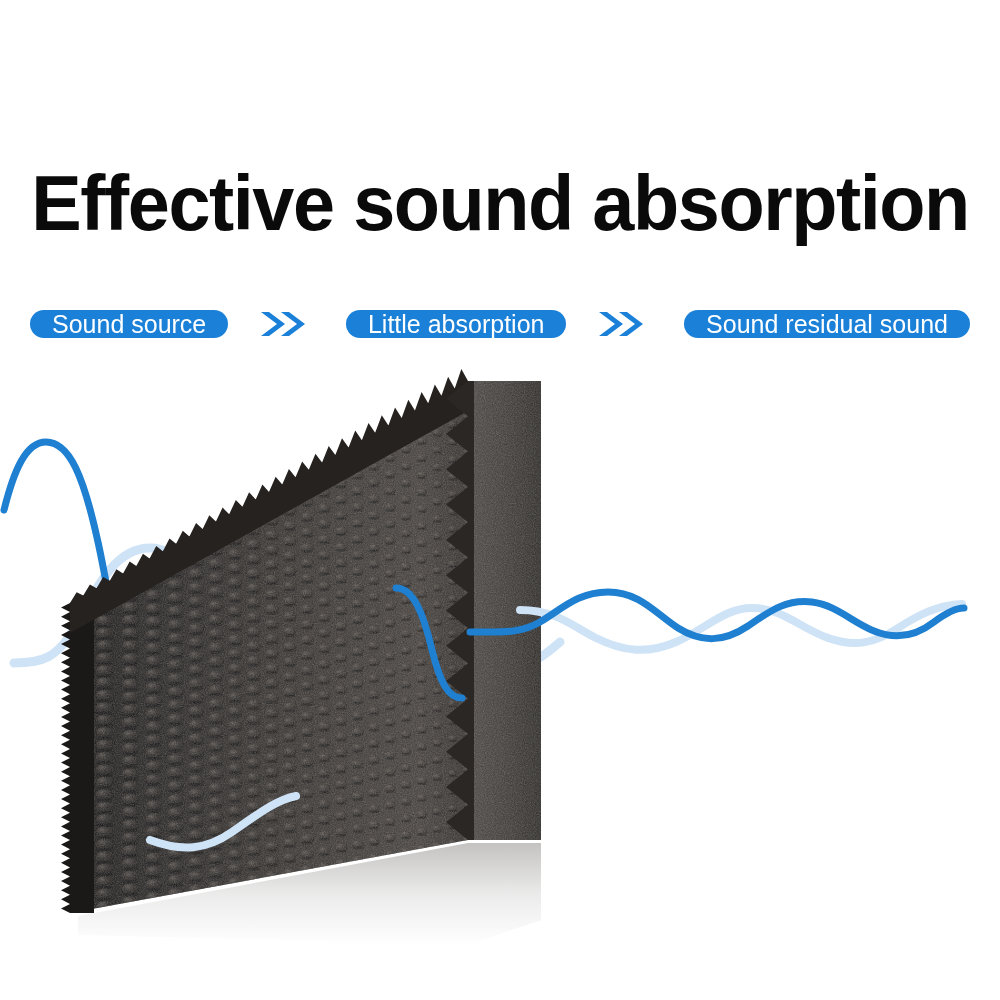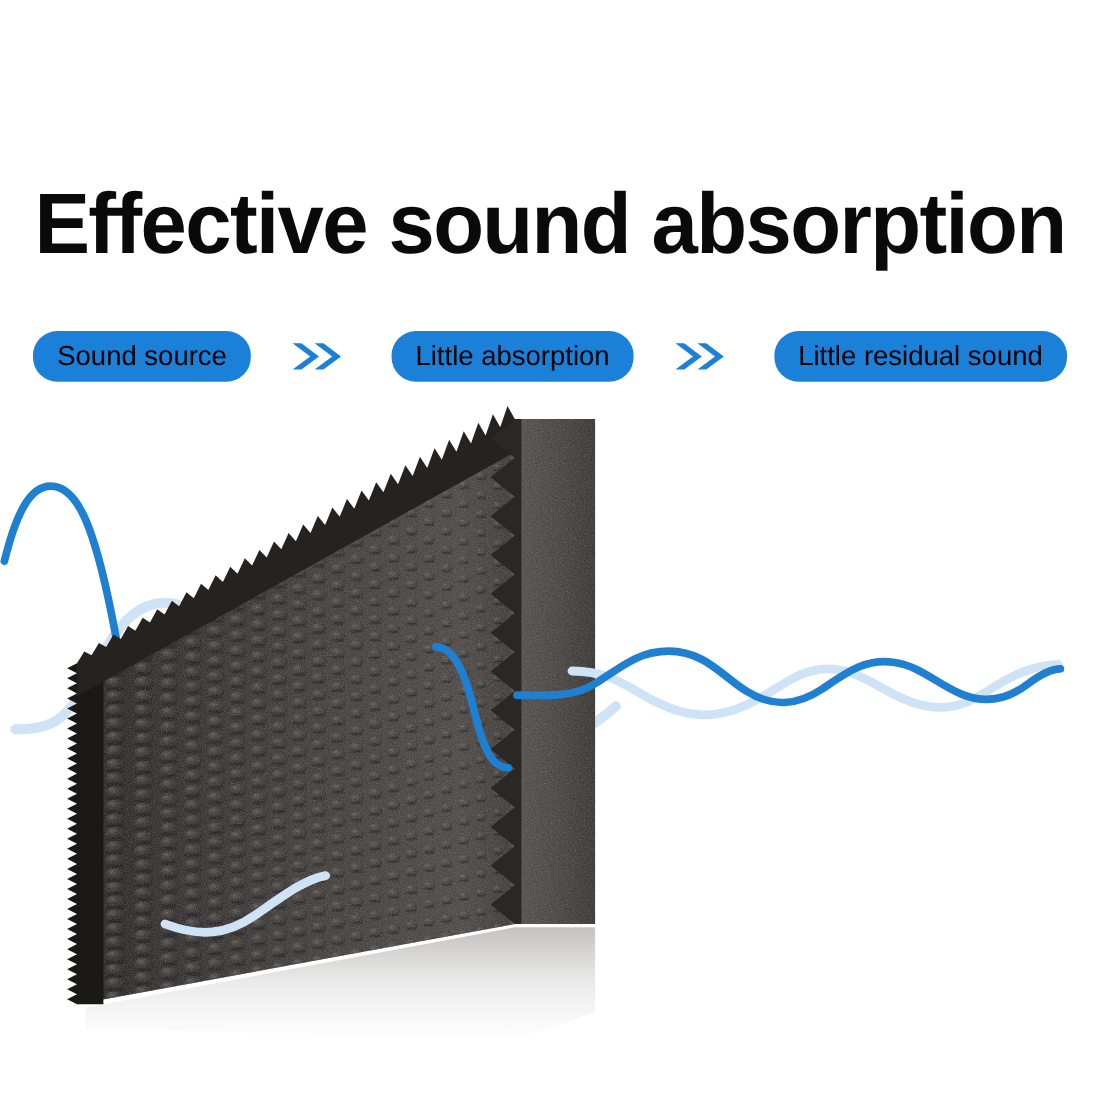--- a/index.html
+++ b/index.html
@@ -47,25 +47,25 @@
     height: 48px;
     display: flex;
     flex-direction: row;
     align-items: center;
     justify-content: space-between;
   }
   .badge {
     display: flex;
     align-items: center;
     justify-content: center;
-    height: 46px;
+    height: 28px;
     padding: 0 22px;
     border-radius: 22px;
     background: #1a80d8;
-    color: #000000;
+    color: #ffffff;
     font-family: "Liberation Sans", "DejaVu Sans", sans-serif;
     font-size: 25px;
     font-weight: 400;
     line-height: 44px;
     white-space: nowrap;
     box-sizing: border-box;
   }
   .chev {
     flex: 0 0 auto;
     width: 56px;
@@ -110,21 +110,21 @@
 
     <div class="badge">Little absorption</div>
 
     <div class="chev">
       <svg viewBox="0 0 56 30" width="56" height="30" aria-hidden="true">
         <path d="M2 3 L18 15 L2 27 L10 27 L26 15 L10 3 Z" fill="#1a80d8"></path>
         <path d="M22 3 L38 15 L22 27 L30 27 L46 15 L30 3 Z" fill="#1a80d8"></path>
       </svg>
     </div>
 
-    <div class="badge">Little residual sound</div>
+    <div class="badge">Sound residual sound</div>
   </div>
 
   <div id="illustration">
     <svg viewBox="0 0 1000 600" width="1000" height="600">
       <defs>
 
         <linearGradient id="foamFront" x1="0" y1="0" x2="1" y2="0">
           <stop offset="0" stop-color="#171514"></stop>
           <stop offset="0.18" stop-color="#242120"></stop>
           <stop offset="0.55" stop-color="#35312e"></stop>

